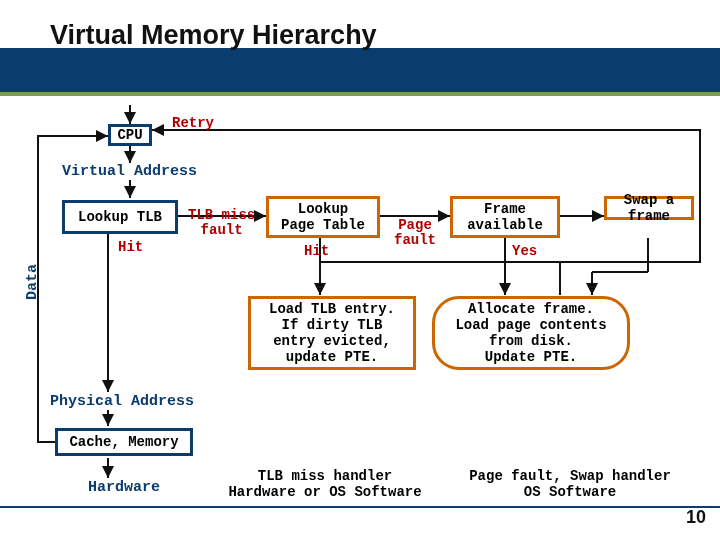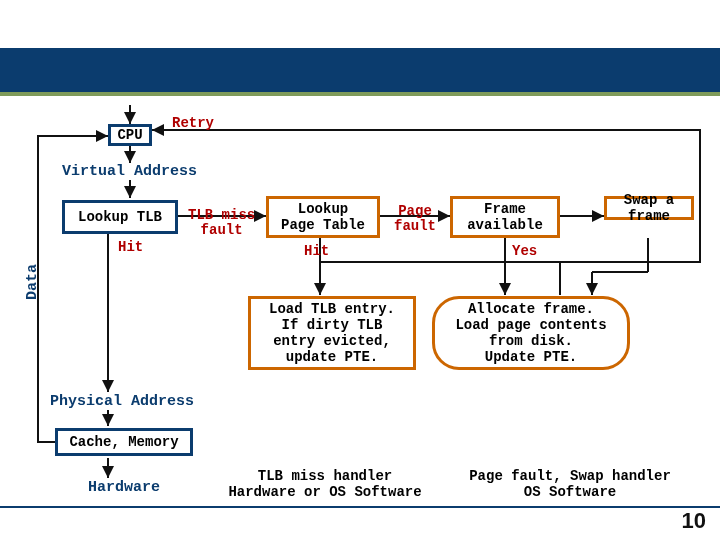--- a/index.html
+++ b/index.html
@@ -77,22 +77,22 @@
     position: absolute;
     font-family: "Courier New", monospace;
     font-weight: bold;
     font-size: 14px;
     text-align: center;
     line-height: 1.15;
   }
 
   .slidenum {
     position: absolute;
-    right: 14px; bottom: 6px;
-    font-size: 22px;
+    right: 14px; bottom: 12px;
+    font-size: 18px;
     font-weight: bold;
     font-family: Verdana, sans-serif;
     color: #111;
   }
   .slidenum-rule {
     position: absolute;
     left: 0; right: 0; bottom: 32px;
     height: 2px;
     background: #0b3c6e;
   }
@@ -103,20 +103,21 @@
     width: 720px; height: 540px;
     pointer-events: none;
   }
 </style>
 </head>
 <body>
 
 <div class="titlebar">
   <div class="blueband"></div>
   <div class="greenstrip"></div>
+  <h1>Virtual Memory Hierarchy</h1>
 </div>
 
 <svg class="arrows">
   <defs>
     <marker id="ah" markerWidth="8" markerHeight="8" refX="6" refY="3" orient="auto">
       <path d="M0,0 L6,3 L0,6 Z" fill="#111"></path>
     </marker>
   </defs>
 
   <line x1="130" y1="105" x2="130" y2="124" stroke="#111" stroke-width="2" marker-end="url(#ah)"></line>
@@ -165,21 +166,21 @@
 </div>
 <div class="label red" style="left:118px; top:240px;">Hit</div>
 <div class="label red" style="left:188px; top:208px; white-space:pre;">TLB miss
 fault</div>
 
 <div class="box orange mono" style="left:266px; top:196px; width:114px; height:42px; white-space:pre;">
   <span>Lookup
 Page Table</span>
 </div>
 <div class="label red" style="left:304px; top:244px;">Hit</div>
-<div class="label red" style="left:394px; top:204px; white-space:pre;text-align:center;">Page
+<div class="label red" style="left:394px; top:218px; white-space:pre;text-align:center;">Page
 fault</div>
 
 <div class="box orange mono" style="left:450px; top:196px; width:110px; height:42px; white-space:pre;">
   <span>Frame
 available</span>
 </div>
 <div class="label red" style="left:512px; top:244px;">Yes</div>
 
 <div class="box orange mono" style="left:604px; top:196px; width:90px; height:24px; white-space:pre;">
   <span>Swap a

